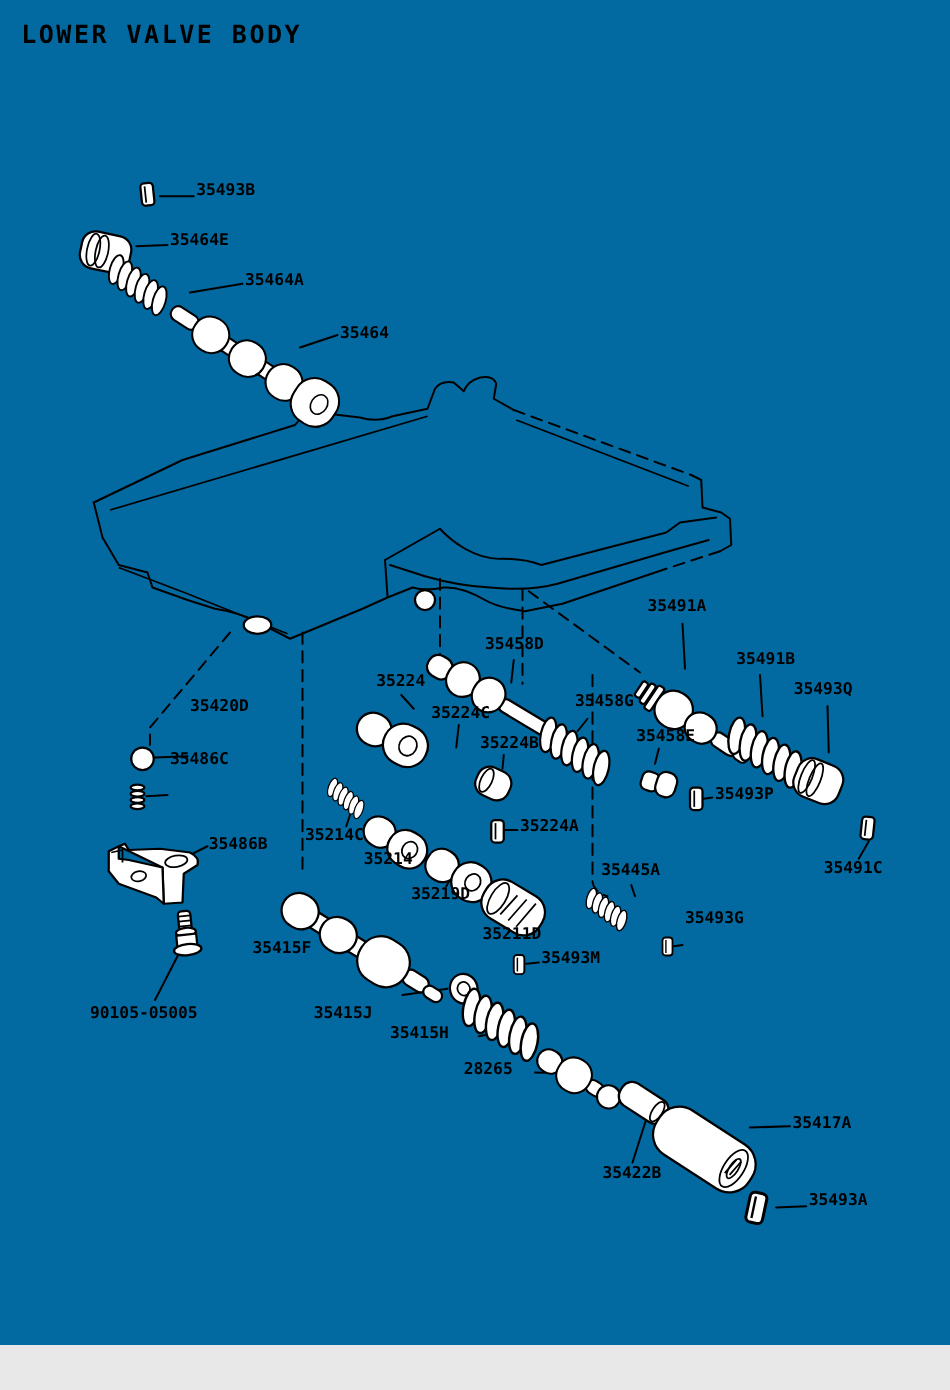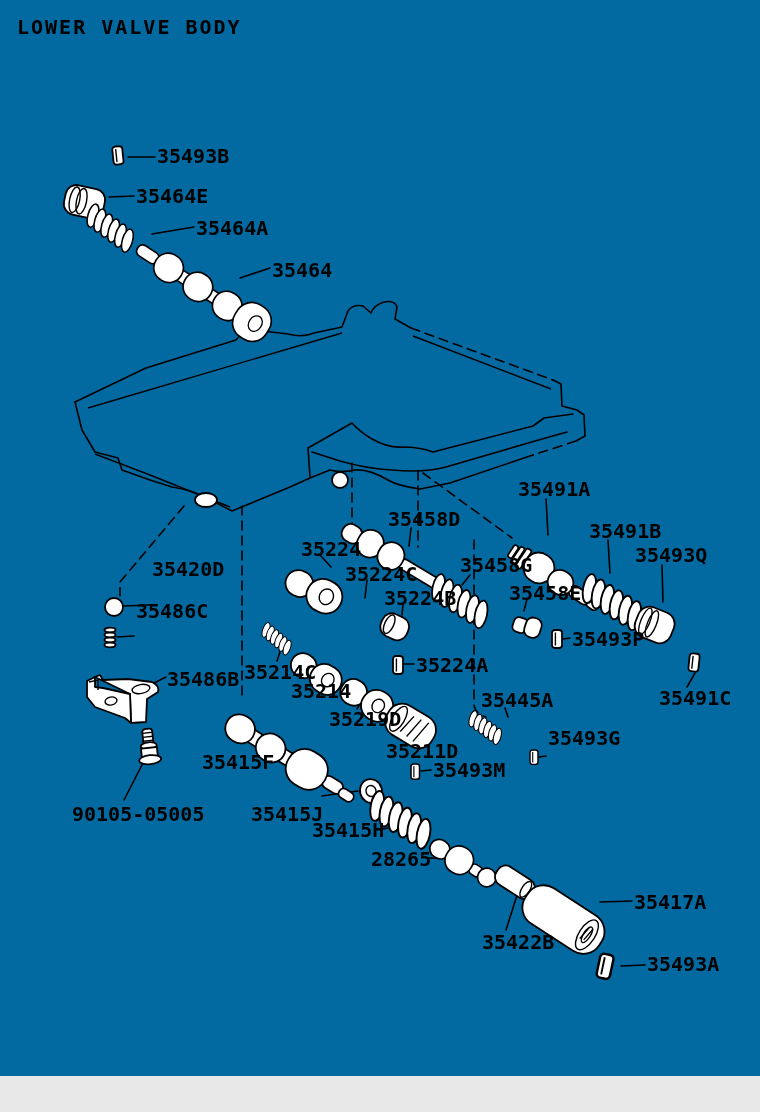--- a/index.html
+++ b/index.html
@@ -7,21 +7,21 @@
     position:relative;width:760px;height:1076px;background:#0369a1;
     font-family:"DejaVu Sans Mono","Liberation Mono",monospace;
     overflow:hidden;margin:0 auto;
   }
   svg.art{position:absolute;left:0;top:0;}
   .ln{fill:none;stroke:#000;stroke-width:1.6;stroke-linecap:round;stroke-linejoin:round;}
   .dash{stroke-dasharray:9 6;}
   .shape{fill:#fff;stroke:#000;stroke-width:1.8;stroke-linecap:round;stroke-linejoin:round;}
   .thin{fill:none;stroke:#000;stroke-width:1.4;}
   .part-label{
-    position:absolute;font-size:20px;font-weight:bold;color:#000;
+    position:absolute;font-size:13px;font-weight:bold;color:#000;
     letter-spacing:0px;white-space:nowrap;line-height:1;
   }
   .page-title{
     position:absolute;left:17px;top:15px;font-size:20px;font-weight:bold;
     letter-spacing:2px;color:#000;white-space:nowrap;
   }
   .figure-number{
     position:absolute;left:659px;top:1074px;font-size:16px;font-weight:bold;color:#000;font-family:Liberation Serif, serif;
   }
 </style>

